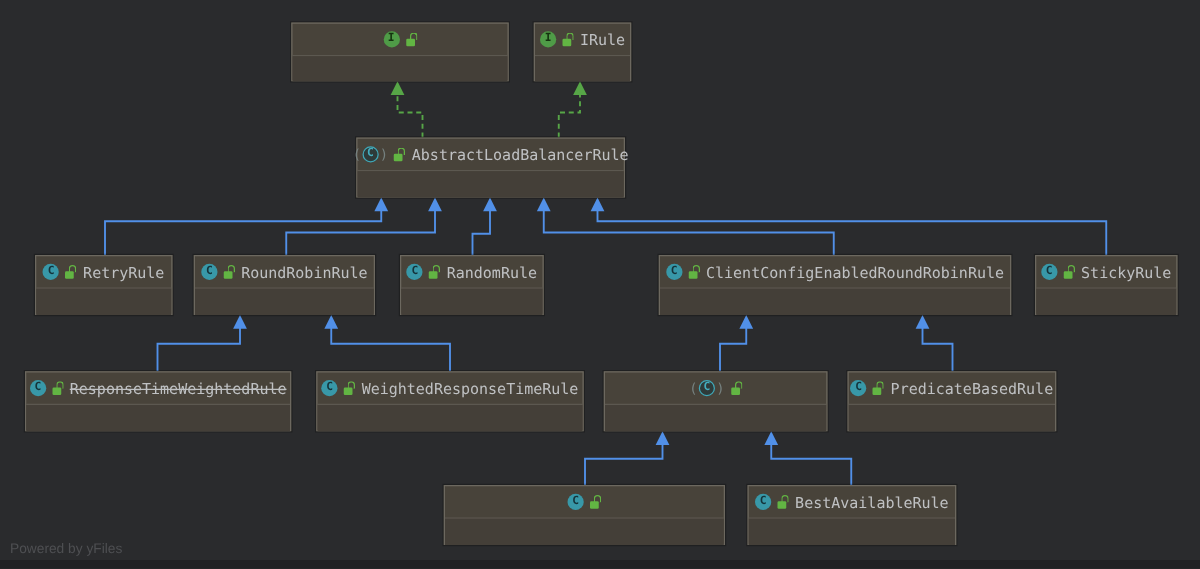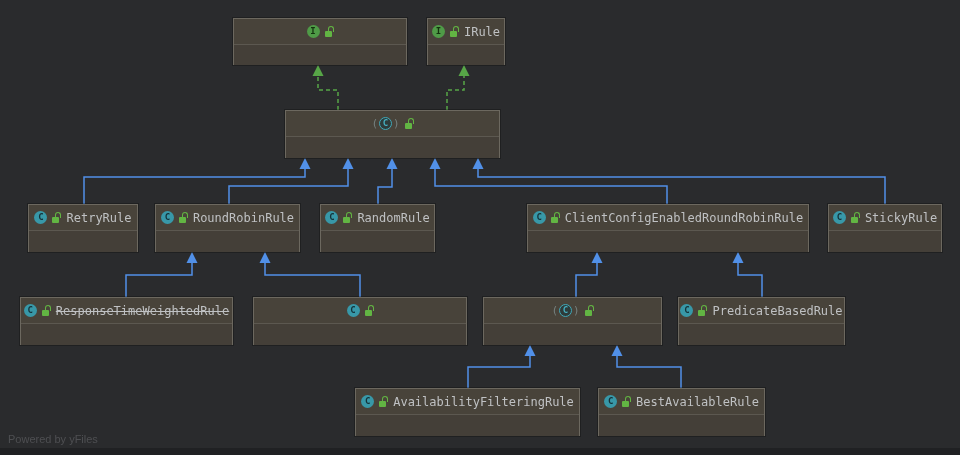--- a/index.html
+++ b/index.html
@@ -96,20 +96,21 @@
         <div class="node-body" style="height: 20px;"></div>
       </div>
       <div class="node" style="left: 285px; top: 110px; width: 215px; height: 48px;">
         <div class="node-title">
           <span class="abs-wrap">
             <span class="paren">(</span>
             <span class="circle kind-abstract">C</span>
             <span class="paren">)</span>
           </span>
           <span class="lock"></span>
+          <span class="label">AbstractLoadBalancerRule</span>
         </div>
         <div class="node-body" style="height: 21px;"></div>
       </div>
       <div class="node" style="left: 28px; top: 204px; width: 110px; height: 48px;">
         <div class="node-title">
           <span class="circle kind-class">C</span>
           <span class="lock"></span>
           <span class="label">RetryRule</span>
         </div>
         <div class="node-body" style="height: 21px;"></div>
@@ -151,20 +152,21 @@
           <span class="circle kind-class">C</span>
           <span class="lock"></span>
           <span class="label deprecated">ResponseTimeWeightedRule</span>
         </div>
         <div class="node-body" style="height: 21px;"></div>
       </div>
       <div class="node" style="left: 253px; top: 297px; width: 214px; height: 48px;">
         <div class="node-title">
           <span class="circle kind-class">C</span>
           <span class="lock"></span>
+          <span class="label">WeightedResponseTimeRule</span>
         </div>
         <div class="node-body" style="height: 21px;"></div>
       </div>
       <div class="node" style="left: 483px; top: 297px; width: 179px; height: 48px;">
         <div class="node-title">
           <span class="abs-wrap">
             <span class="paren">(</span>
             <span class="circle kind-abstract">C</span>
             <span class="paren">)</span>
           </span>
@@ -177,21 +179,20 @@
           <span class="circle kind-class">C</span>
           <span class="lock"></span>
           <span class="label">PredicateBasedRule</span>
         </div>
         <div class="node-body" style="height: 21px;"></div>
       </div>
       <div class="node" style="left: 355px; top: 388px; width: 225px; height: 48px;">
         <div class="node-title">
           <span class="circle kind-class">C</span>
           <span class="lock"></span>
-          <span class="label">AvailabilityFilteringRule</span>
         </div>
         <div class="node-body" style="height: 21px;"></div>
       </div>
       <div class="node" style="left: 598px; top: 388px; width: 167px; height: 48px;">
         <div class="node-title">
           <span class="circle kind-class">C</span>
           <span class="lock"></span>
           <span class="label">BestAvailableRule</span>
         </div>
         <div class="node-body" style="height: 21px;"></div>

